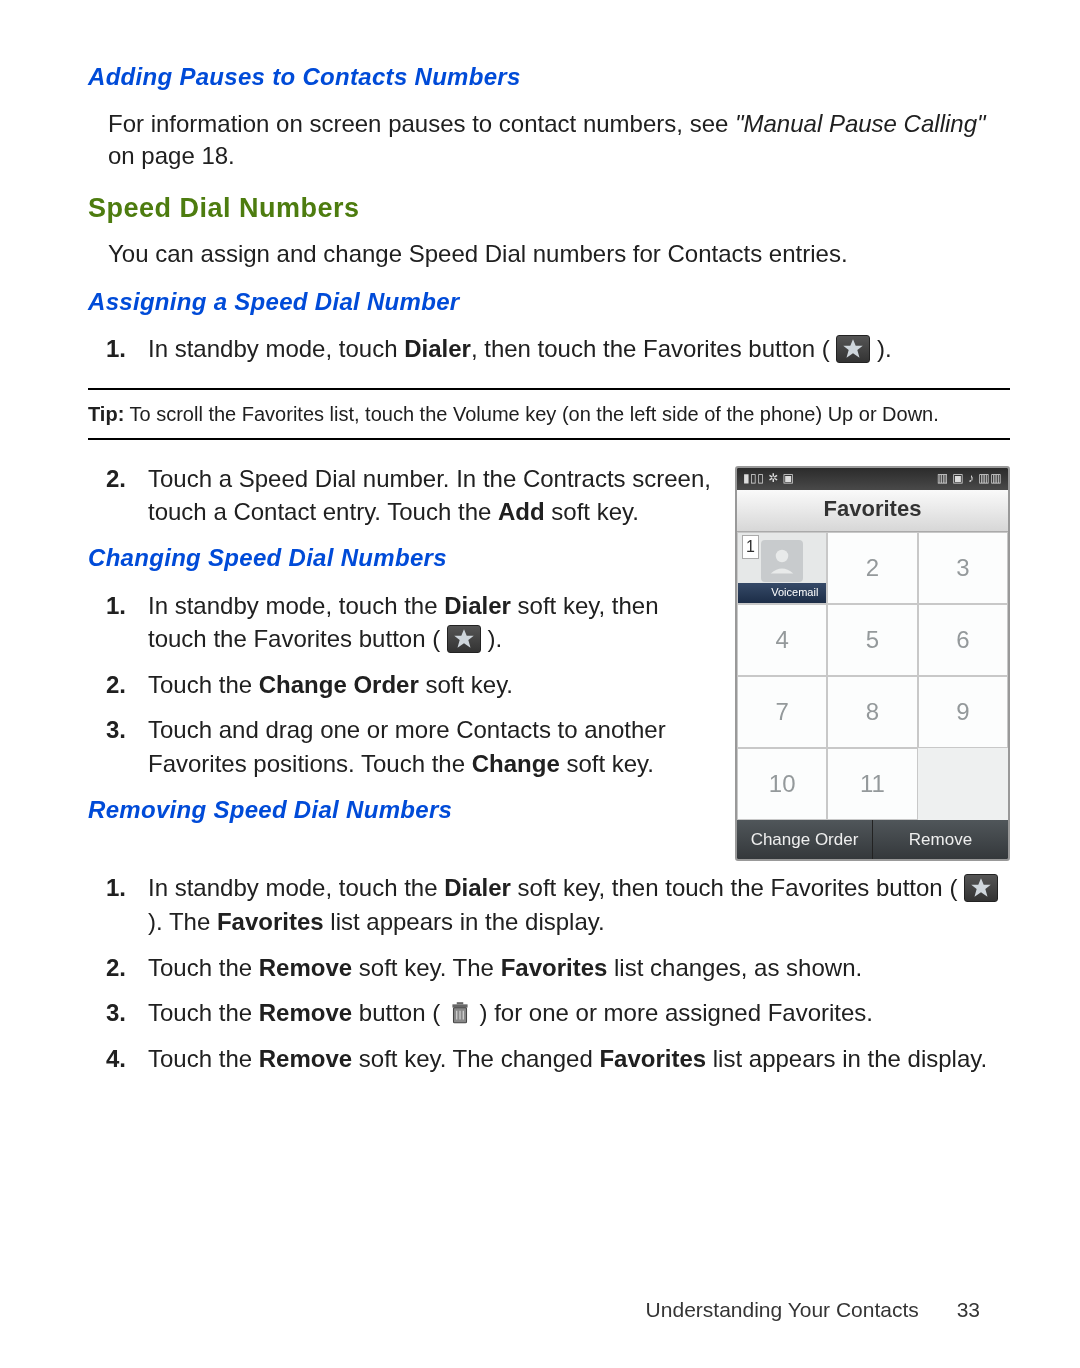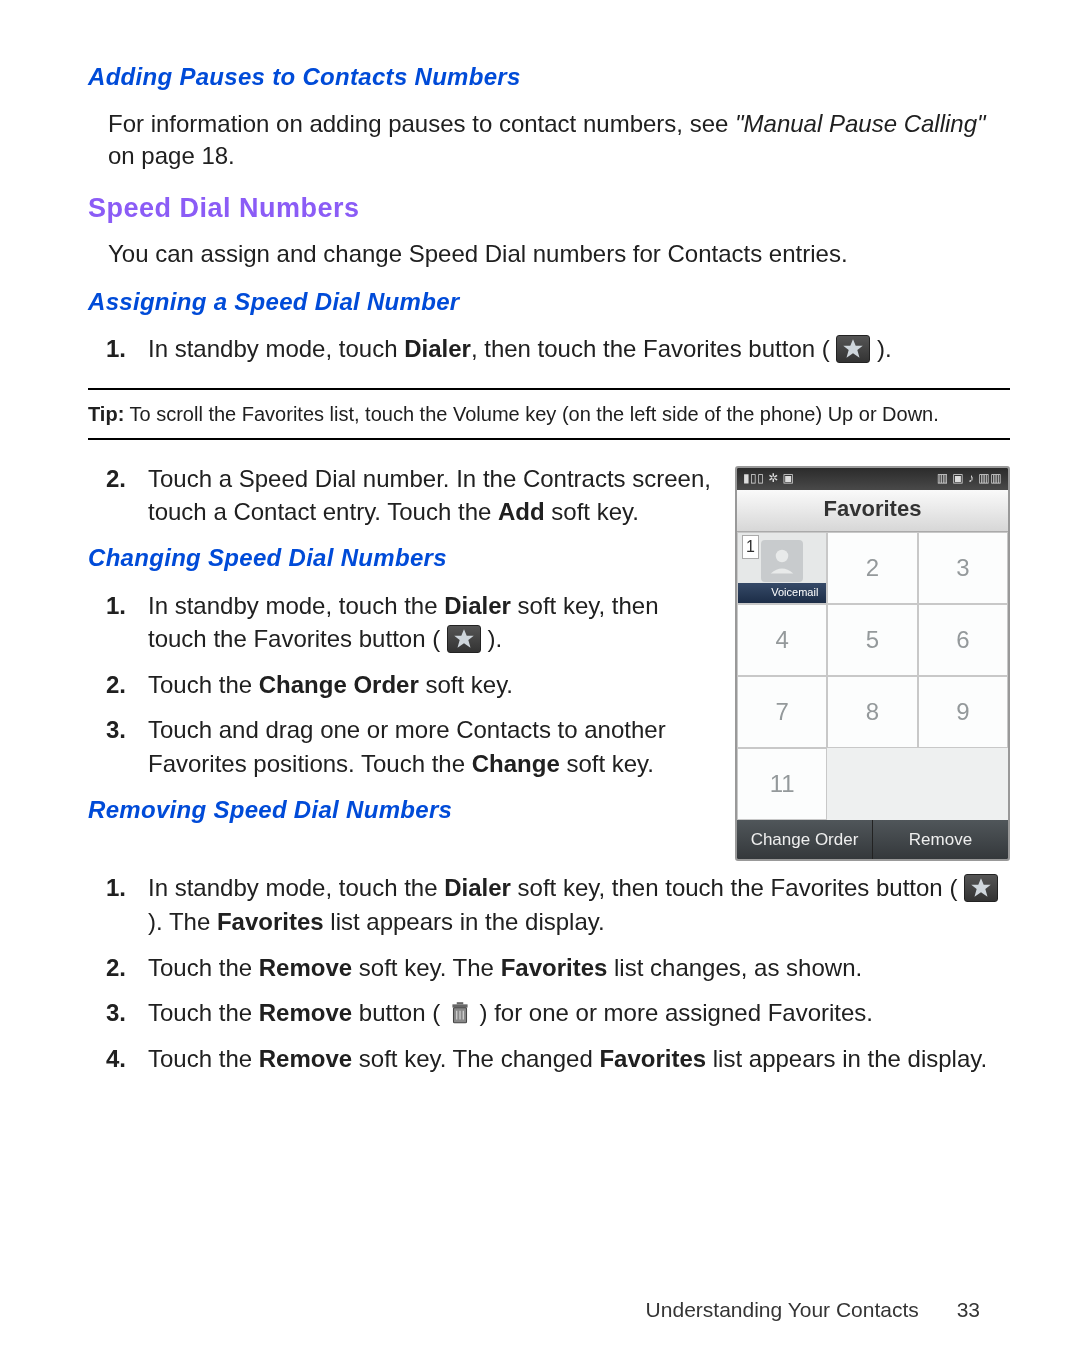--- a/index.html
+++ b/index.html
@@ -16,21 +16,21 @@
   }
   .h-blue-italic {
     color: #004bd8;
     font-weight: 900;
     font-style: italic;
     font-size: 24px;
     margin-bottom: 14px;
     letter-spacing: 0.3px;
   }
   .h-blue-main {
-    color: #8b5cf6;
+    color: #4d7c0f;
     font-weight: 900;
     font-size: 27px;
     margin-top: 18px;
     margin-bottom: 10px;
     letter-spacing: 0.5px;
   }
   p.body { margin-bottom: 14px; font-size: 24px; line-height: 1.35; }
   .indent { padding-left: 20px; }
   .step-list { list-style: none; padding-left: 60px; }
   .step-list li { position: relative; margin-bottom: 12px; font-size: 24px; line-height: 1.4; }
@@ -151,21 +151,21 @@
     font-size: 21px;
     color: #353535;
   }
   .footer .pnum { margin-left: 32px; }
 </style>
 </head>
 <body>
 
 <h3 class="h-blue-italic">Adding Pauses to Contacts Numbers</h3>
 <p class="body indent">
-  <span>For information on adding pauses to contact numbers, see </span>
+  <span>For information on screen pauses to contact numbers, see </span>
   <i class="ref">"Manual Pause Calling"</i>
   <span> on page 18.</span>
 </p>
 
 <h2 class="h-blue-main">Speed Dial Numbers</h2>
 <p class="body indent">You can assign and change Speed Dial numbers for Contacts entries.</p>
 
 <h3 class="h-blue-italic">Assigning a Speed Dial Number</h3>
 <ol class="step-list">
   <li>
@@ -200,20 +200,21 @@
       <div class="vm">Voicemail</div>
     </div>
     <div class="fav-cell">2</div>
     <div class="fav-cell">3</div>
     <div class="fav-cell">4</div>
     <div class="fav-cell">5</div>
     <div class="fav-cell">6</div>
     <div class="fav-cell">7</div>
     <div class="fav-cell">8</div>
     <div class="fav-cell">9</div>
+    <div class="fav-cell">10</div>
     <div class="fav-cell">11</div>
   </div>
   <div class="fav-actions">
     <div>Change Order</div>
     <div>Remove</div>
   </div>
 </div>
 
 <ol class="step-list">
   <li>

